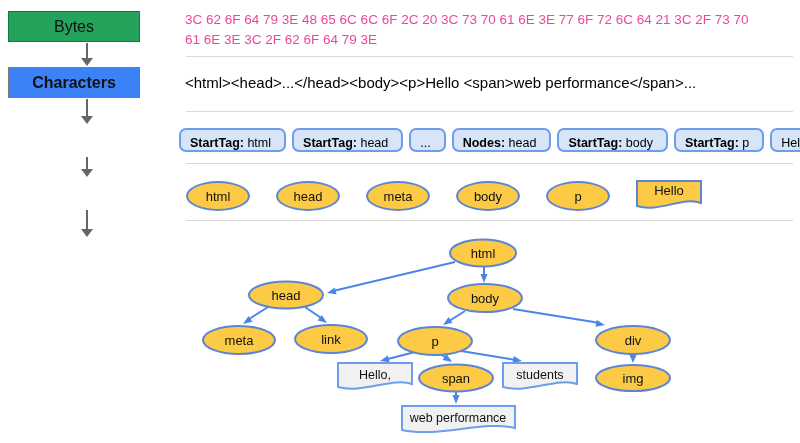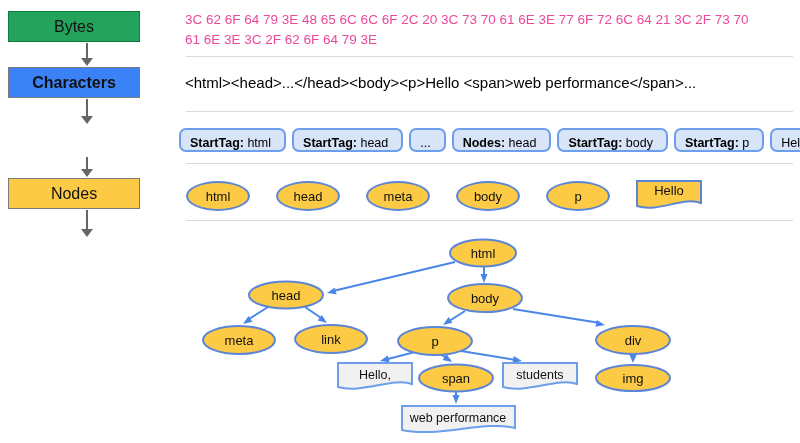--- a/index.html
+++ b/index.html
@@ -42,23 +42,20 @@
 </head>
 <body>
 
 <div id="stage">
 
   <div class="stage-box stage-green" style="top:11px">
       <span>Bytes</span>
     </div>
   <div class="stage-box stage-blue" style="top:67px">
       <span>Characters</span>
-    </div>
-  <div class="stage-box stage-yellow" style="top:178px">
-      <span>Nodes</span>
     </div>
 
   <div class="varrow" style="top:43px;height:23px">
       <div class="stem"></div>
       <div class="head"></div>
     </div>
   <div class="varrow" style="top:99px;height:25px">
       <div class="stem"></div>
       <div class="head"></div>
     </div>

